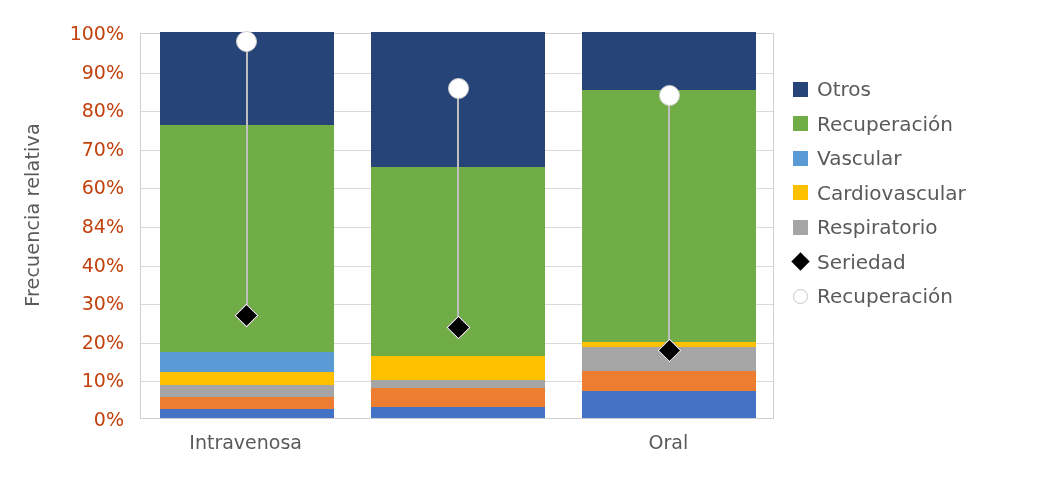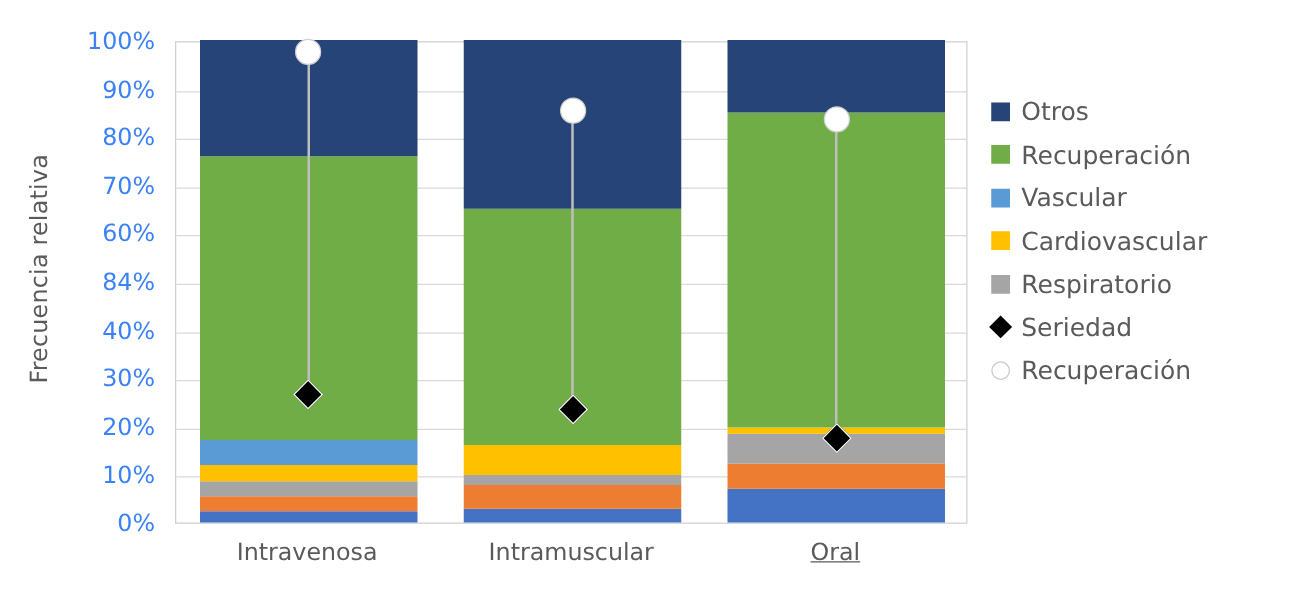--- a/index.html
+++ b/index.html
@@ -42,21 +42,21 @@
     left: 48px;
     top: 33px;
     width: 84px;
     height: 386px;
   }
   #yticks .tick {
     position: absolute;
     right: 8px;
     transform: translateY(-50%);
     font-size: 19px;
-    color: #3b82f6;
+    color: #c2410c;
     white-space: nowrap;
     text-align: right;
   }
 
   
   #plot {
     position: absolute;
     left: 140px;
     top: 33px;
     width: 634px;
@@ -247,22 +247,21 @@
       </div>
       <div class="barwrap" style="left: 441.333px; width: 174px; height: 100%;">
         <div class="stem" style="top: 61.76px; height: 254.76px;"></div>
         <div class="marker-circle" style="top: 51.26px;"></div>
         <div class="marker-diamond" style="top: 308.02px;"></div>
       </div>
     </div>
 
   <div id="xlabels">
       <div class="xl" style="left: 0px; width: 211.333px;">Intravenosa</div>
-      <div class="xl" style="left: 211.333px; width: 211.333px;">Intramuscular</div>
-      <div class="xl" style="left: 422.667px; width: 211.333px; text-decoration: underline;">Oral</div>
+      <div class="xl" style="left: 422.667px; width: 211.333px;">Oral</div>
     </div>
 
   <div id="legend">
       <div class="legend-item">
         <div class="legend-swatch" style="background: rgb(38, 68, 120);"></div>
         <span class="legend-label">Otros</span>
       </div>
       <div class="legend-item">
         <div class="legend-swatch" style="background: rgb(112, 173, 71);"></div>
         <span class="legend-label">Recuperación</span>

